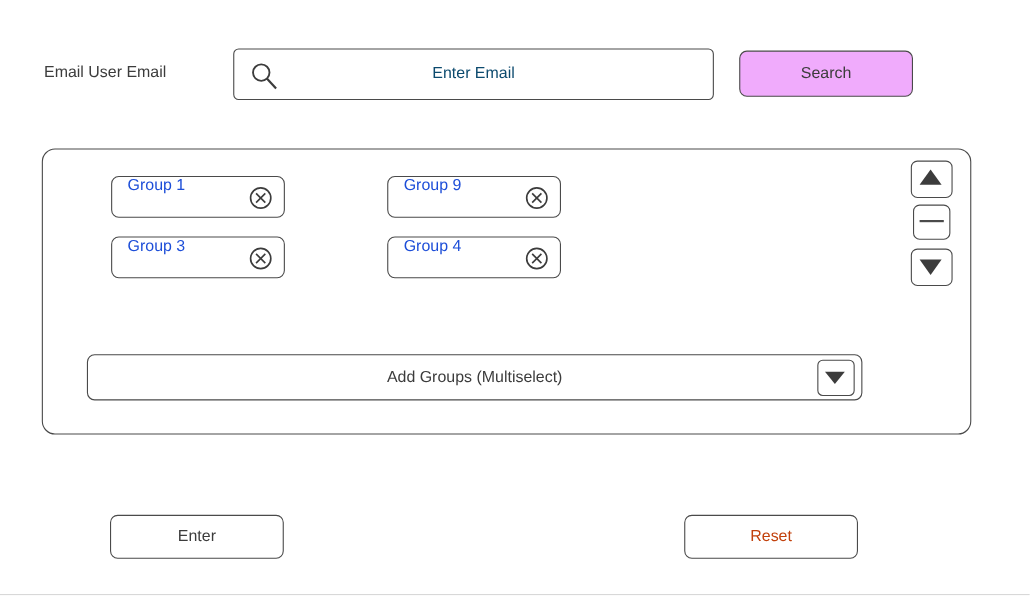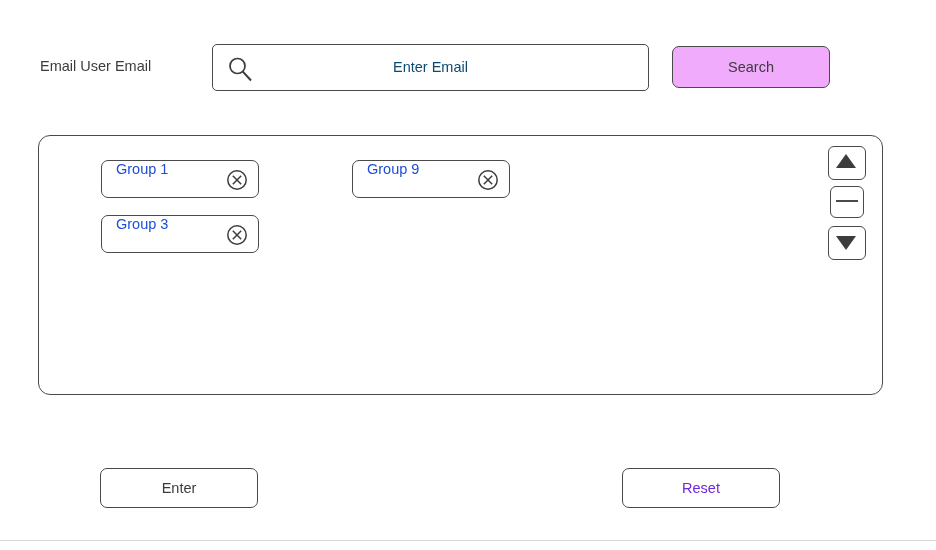--- a/index.html
+++ b/index.html
@@ -222,21 +222,21 @@
     position: absolute;
     left: 622px;
     top: 468px;
     width: 158px;
     height: 40px;
     border: 1.6px solid #4a4a4a;
     border-radius: 7px;
     background: #fff;
     font-family: "Liberation Sans", sans-serif;
     font-size: 14.5px;
-    color: #6d28d9;
+    color: #c2410c;
     cursor: pointer;
     box-sizing: border-box;
   }
 
   .bottom-rule {
     position: absolute;
     left: 0;
     top: 540px;
     width: 936px;
     height: 1px;
@@ -292,21 +292,39 @@
       <span class="chip-label">Group 9</span>
       <span class="chip-remove">
         <svg width="22" height="22" viewBox="0 0 22 22">
           <circle cx="11" cy="11" r="9.2" fill="none" stroke="#3c3c3c" stroke-width="1.5"></circle>
           <line x1="6.8" y1="6.8" x2="15.2" y2="15.2" stroke="#3c3c3c" stroke-width="1.5"></line>
           <line x1="15.2" y1="6.8" x2="6.8" y2="15.2" stroke="#3c3c3c" stroke-width="1.5"></line>
         </svg>
       </span>
     </div>
 
-
+    <div class="chip chip-c3">
+      <span class="chip-label">Group 4</span>
+      <span class="chip-remove">
+        <svg width="22" height="22" viewBox="0 0 22 22">
+          <circle cx="11" cy="11" r="9.2" fill="none" stroke="#3c3c3c" stroke-width="1.5"></circle>
+          <line x1="6.8" y1="6.8" x2="15.2" y2="15.2" stroke="#3c3c3c" stroke-width="1.5"></line>
+          <line x1="15.2" y1="6.8" x2="6.8" y2="15.2" stroke="#3c3c3c" stroke-width="1.5"></line>
+        </svg>
+      </span>
+    </div>
+
+    <div class="multiselect">
+      <div class="multiselect-label">Add Groups (Multiselect)</div>
+      <span class="multiselect-arrow">
+        <svg width="30" height="29" viewBox="0 0 30 29">
+          <polygon points="6,10 24,10 15,21" fill="#3c3c3c"></polygon>
+        </svg>
+      </span>
+    </div>
 
     <div class="scrollbar">
       <div class="scroll-btn scroll-up">
         <svg width="34" height="30" viewBox="0 0 34 30">
           <polygon points="17,7 27,21 7,21" fill="#3c3c3c"></polygon>
         </svg>
       </div>
       <div class="scroll-thumb"></div>
       <div class="scroll-btn scroll-down">
         <svg width="34" height="30" viewBox="0 0 34 30">

